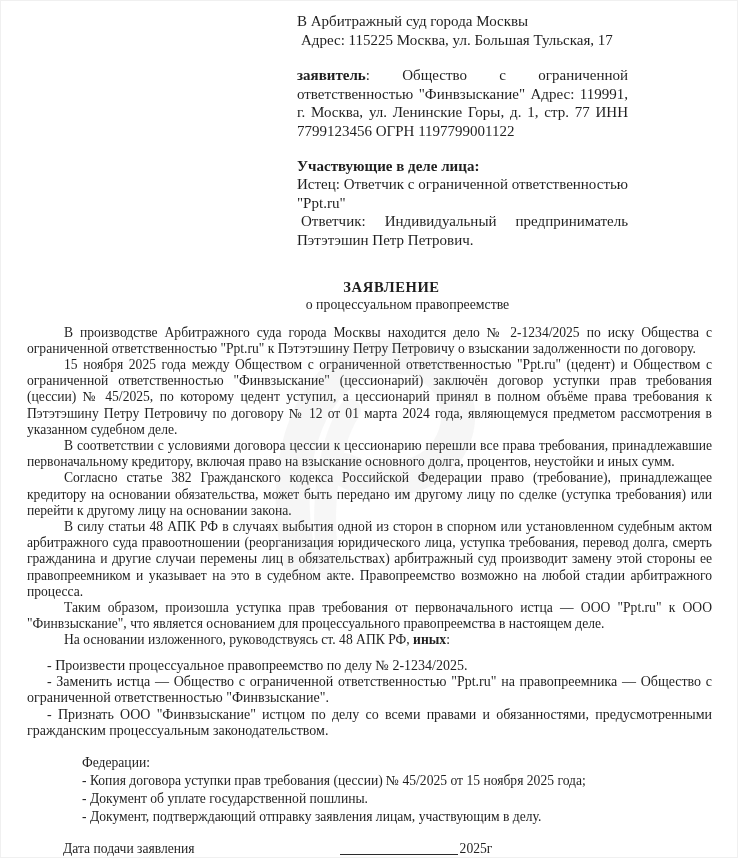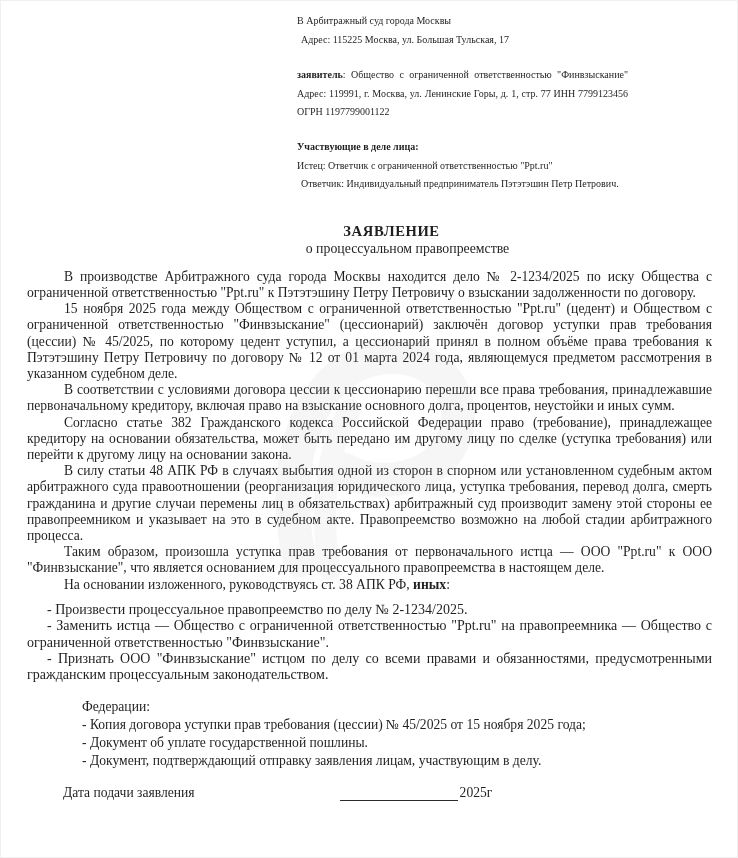--- a/index.html
+++ b/index.html
@@ -21,21 +21,21 @@
     position: absolute;
     left: 240px; top: 320px;
     width: 250px; height: 260px;
     opacity: 0.07;
     pointer-events: none;
   }
   
   .header-block {
     margin-left: 270px;
     width: 331px;
-    font-size: 10px;
+    font-size: 15px;
     line-height: 18.6px;
     text-align: justify;
   }
   .indent1 { text-indent: 4px; }
   .applicant { margin-top: 17px; }
   .parties-heading { margin-top: 16px; font-weight: bold; }
   b { font-weight: bold; }
   
   .doc-title {
     margin-top: 28px;
@@ -67,21 +67,21 @@
     line-height: 16.4px;
   }
   .attachments {
     margin-top: 14px;
     margin-left: 55px;
     font-size: 13.6px;
     line-height: 18.1px;
   }
   .date-row {
     display: flex;
-    align-items: flex-end;
+    align-items: center;
     margin: 15px 0 0 36px;
     font-size: 13.6px;
   }
   .blank-line {
     display: inline-block;
     border-bottom: 1px solid #2b2b2b;
     height: 12px;
   }
   .date-blank { width: 118px; margin-left: 145px; }
   .date-year { margin-left: 2px; }
@@ -110,21 +110,21 @@
   <div class="doc-title">ЗАЯВЛЕНИЕ</div>
   <div class="doc-subtitle">о процессуальном правопреемстве</div>
 
   <div class="body-text">
     <p>В производстве Арбитражного суда города Москвы находится дело № 2-1234/2025 по иску Общества с ограниченной ответственностью "Ppt.ru" к Пэтэтэшину Петру Петровичу о взыскании задолженности по договору.</p>
     <p>15 ноября 2025 года между Обществом с ограниченной ответственностью "Ppt.ru" (цедент) и Обществом с ограниченной ответственностью "Финвзыскание" (цессионарий) заключён договор уступки прав требования (цессии) № 45/2025, по которому цедент уступил, а цессионарий принял в полном объёме права требования к Пэтэтэшину Петру Петровичу по договору № 12 от 01 марта 2024 года, являющемуся предметом рассмотрения в указанном судебном деле.</p>
     <p>В соответствии с условиями договора цессии к цессионарию перешли все права требования, принадлежавшие первоначальному кредитору, включая право на взыскание основного долга, процентов, неустойки и иных сумм.</p>
     <p>Согласно статье 382 Гражданского кодекса Российской Федерации право (требование), принадлежащее кредитору на основании обязательства, может быть передано им другому лицу по сделке (уступка требования) или перейти к другому лицу на основании закона.</p>
     <p>В силу статьи 48 АПК РФ в случаях выбытия одной из сторон в спорном или установленном судебным актом арбитражного суда правоотношении (реорганизация юридического лица, уступка требования, перевод долга, смерть гражданина и другие случаи перемены лиц в обязательствах) арбитражный суд производит замену этой стороны ее правопреемником и указывает на это в судебном акте. Правопреемство возможно на любой стадии арбитражного процесса.</p>
     <p>Таким образом, произошла уступка прав требования от первоначального истца — ООО "Ppt.ru" к ООО "Финвзыскание", что является основанием для процессуального правопреемства в настоящем деле.</p>
-    <p><span>На основании изложенного, руководствуясь ст. 38 АПК РФ, </span><b>иных</b><span>:</span></p>
+    <p><span>На основании изложенного, руководствуясь ст. 48 АПК РФ, </span><b>иных</b><span>:</span></p>
   </div>
 
   <div class="requests">
     <p class="request">- Произвести процессуальное правопреемство по делу № 2-1234/2025.</p>
     <p class="request">- Заменить истца — Общество с ограниченной ответственностью "Ppt.ru" на правопреемника — Общество с ограниченной ответственностью "Финвзыскание".</p>
     <p class="request">- Признать ООО "Финвзыскание" истцом по делу со всеми правами и обязанностями, предусмотренными гражданским процессуальным законодательством.</p>
   </div>
 
   <div class="attachments">
     <div>Федерации:</div>

